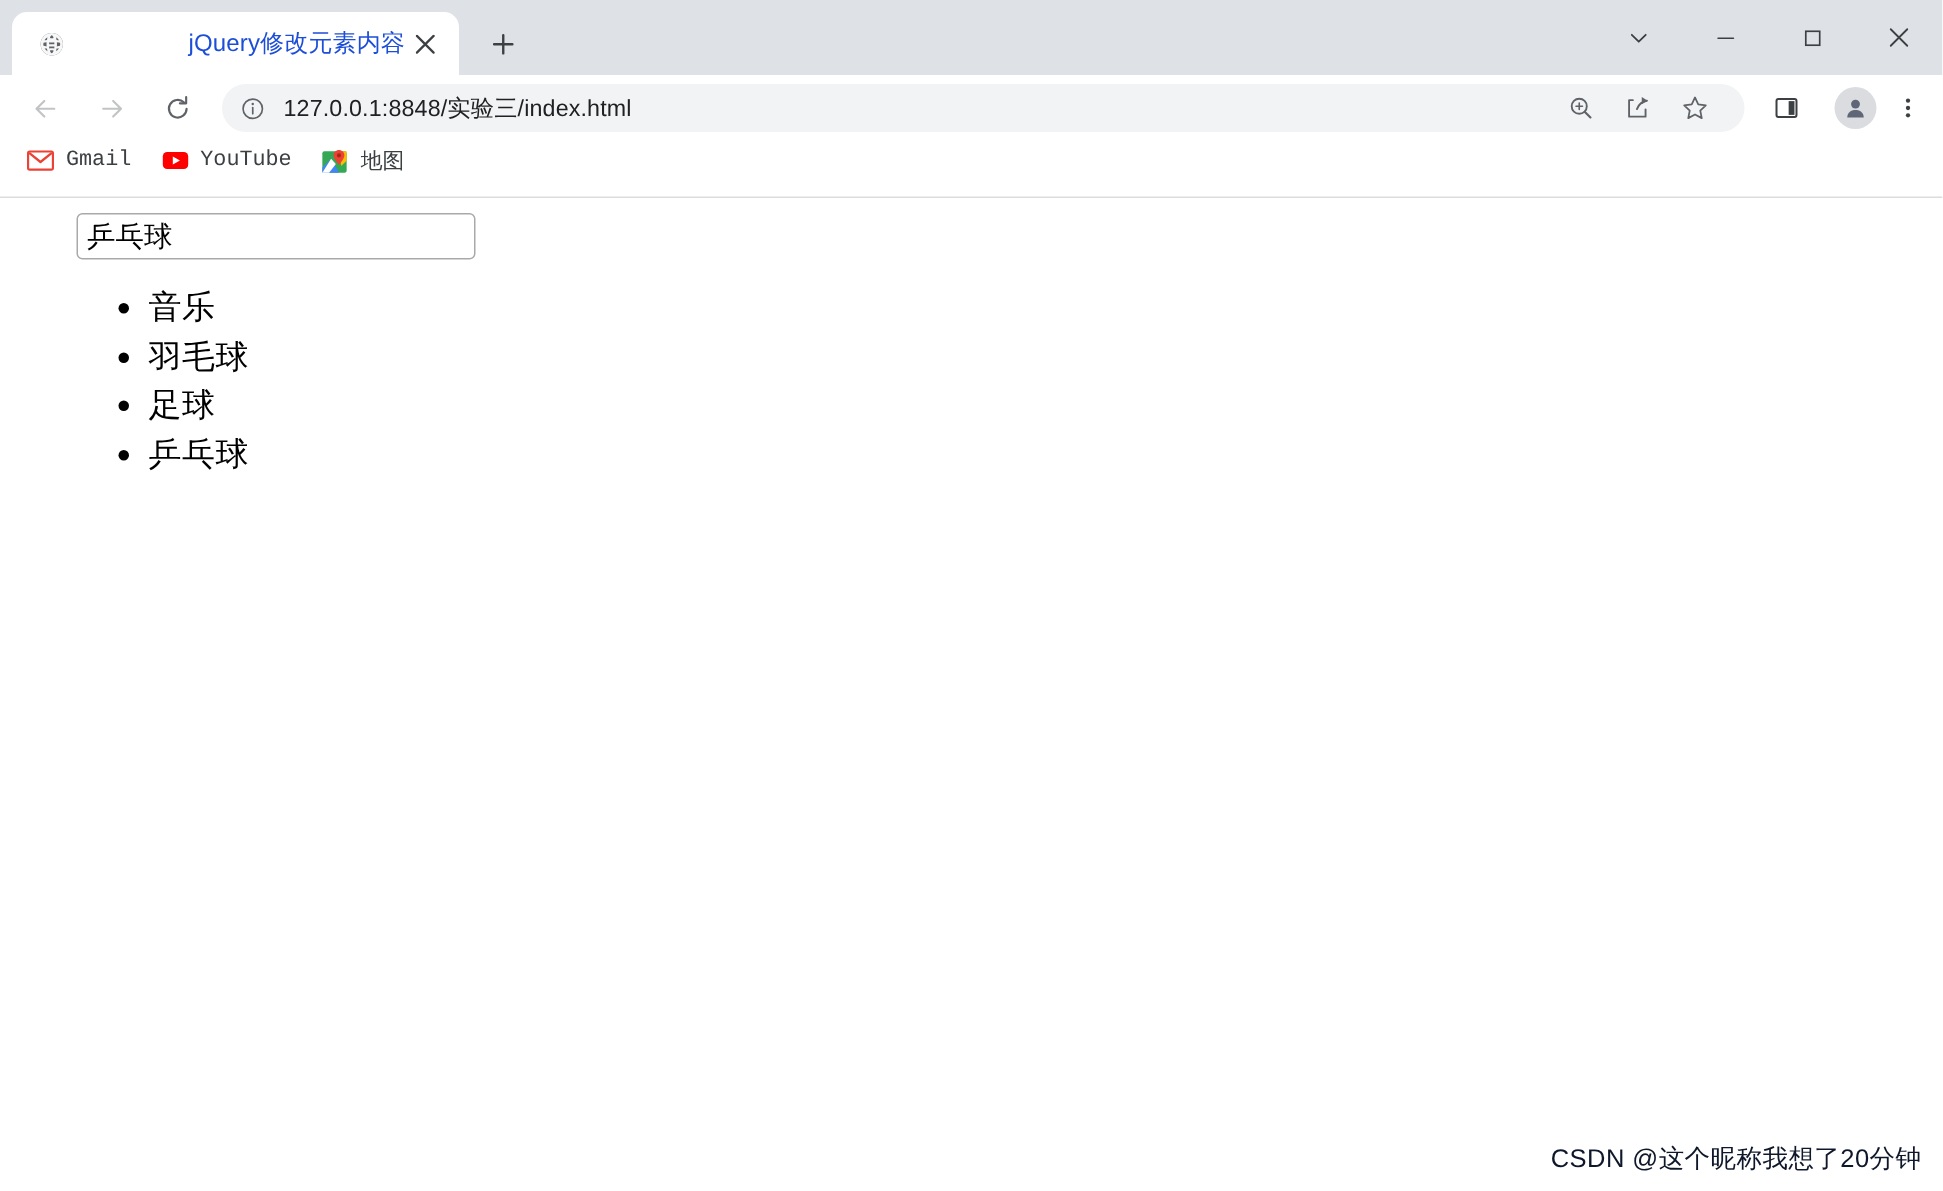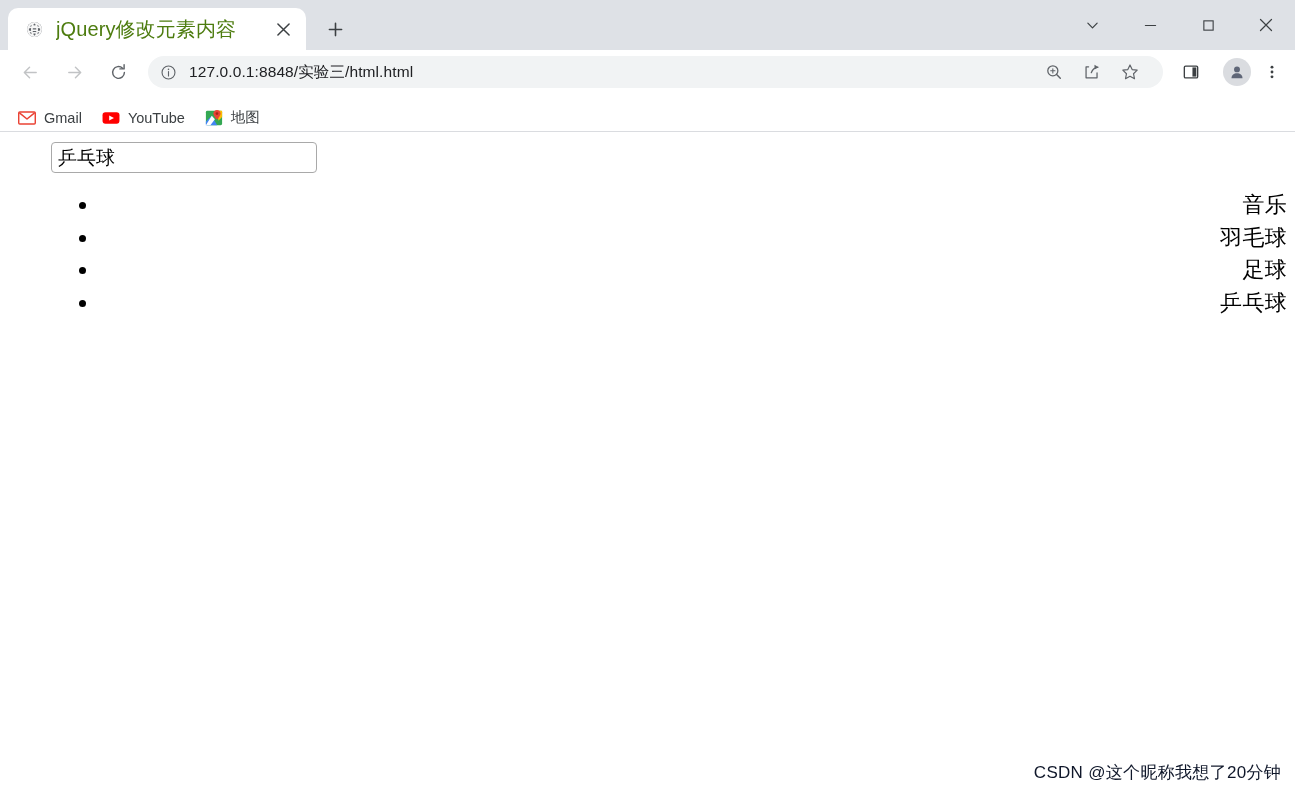--- a/index.html
+++ b/index.html
@@ -30,26 +30,27 @@
     background: #ffffff;
     border-radius: 10px 10px 0 0;
     display: flex;
     align-items: center;
     padding: 0 10px 0 16px;
     position: relative;
   }
   .tab-favicon { width: 20px; height: 20px; flex: 0 0 auto; margin-right: 12px; display:flex; align-items:center; justify-content:center;}
   .tab-title {
     flex: 1 1 auto;
-    font-size: 20px;
-    color: #4d7c0f;
+    font-size: 16px;
+    color: #1d4ed8;
     white-space: nowrap;
     overflow: hidden;
     text-overflow: ellipsis;
     letter-spacing: .1px;
+    text-align: right;
   }
   .tab-close {
     width: 26px; height: 26px;
     flex: 0 0 auto;
     display: flex; align-items: center; justify-content: center;
     border-radius: 50%;
     color: #5f6368;
   }
   .newtab {
     width: 34px; height: 34px;
@@ -118,24 +119,25 @@
     display: flex; align-items: center; justify-content: center;
     margin: 0 6px 0 10px;
   }
   .kebab { width: 30px; height: 34px; display:flex; align-items:center; justify-content:center; }
 
   
   .bookmarks {
     height: 38px;
     background: #ffffff;
     display: flex;
-    align-items: flex-end;
+    align-items: flex-start;
     padding: 0 10px;
     border-bottom: 1px solid #dadce0;
     flex: 0 0 auto;
+    font-family: Liberation Mono, monospace;
   }
   .bm {
     display: flex; align-items: center;
     padding: 4px 8px;
     border-radius: 4px;
     margin-right: 4px;
   }
   .bm-ic { width: 18px; height: 18px; margin-right: 8px; flex: 0 0 auto; display:flex; align-items:center; justify-content:center; }
   .bm-label { font-size: 14.5px; color: #3c4043; white-space: nowrap; }
 
@@ -173,21 +175,20 @@
     padding: 0 10px;
     background: #efefef;
     border: 1px solid #767676;
     border-radius: 4px;
     line-height: 1;
   }
   ul.hobby-list {
     margin: 16px 0 0 0;
     padding-left: 48px;
     list-style: disc;
-    text-align: right;
   }
   ul.hobby-list li {
     font-size: 22px;
     line-height: 32.5px;
     color: #000;
     letter-spacing: .3px;
   }
   .watermark {
     position: absolute;
     right: 14px;
@@ -272,21 +273,21 @@
     </div>
 
     <div class="omnibox">
       <span class="info-ic">
         <svg width="17" height="17" viewBox="0 0 20 20">
           <circle cx="10" cy="10" r="7.6" stroke="#5f6368" stroke-width="1.3" fill="none"></circle>
           <circle cx="10" cy="6.3" r="0.95" fill="#5f6368"></circle>
           <path d="M10 9 V14" stroke="#5f6368" stroke-width="1.3" stroke-linecap="round"></path>
         </svg>
       </span>
-      <span class="url" title="127.0.0.1:8848/实验三/index.html">127.0.0.1:8848/实验三/html.html</span>
+      <span class="url" title="127.0.0.1:8848/实验三/index.html">127.0.0.1:8848/实验三/index.html</span>
 
       <span class="omni-actions">
         <span class="navbtn">
           <svg width="18" height="18" viewBox="0 0 20 20">
             <circle cx="8.7" cy="8.7" r="5.6" stroke="#5f6368" stroke-width="1.4" fill="none"></circle>
             <path d="M12.9 12.9 L17 17" stroke="#5f6368" stroke-width="1.6" stroke-linecap="round"></path>
             <path d="M8.7 6.3 V11.1 M6.3 8.7 H11.1" stroke="#5f6368" stroke-width="1.2" stroke-linecap="round"></path>
           </svg>
         </span>
         <span class="navbtn">

